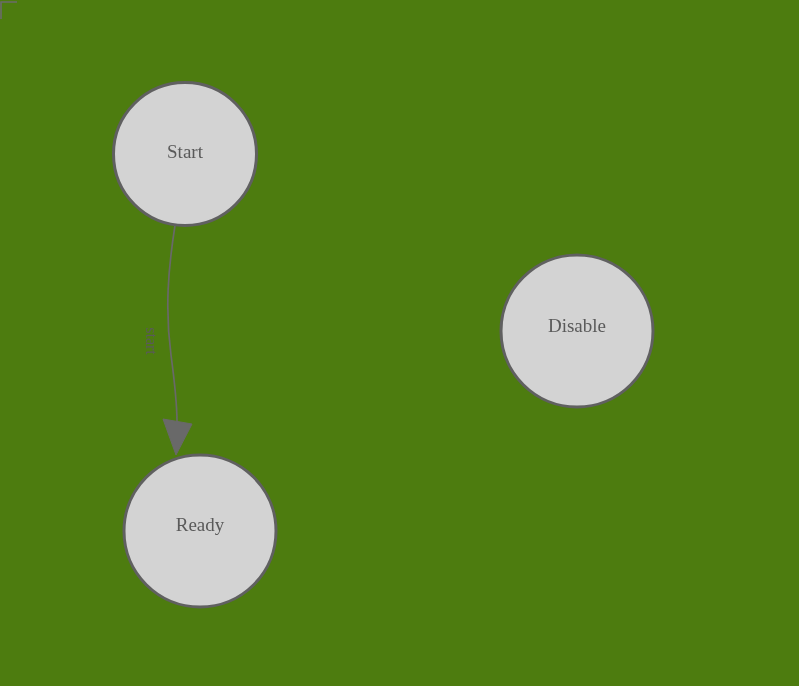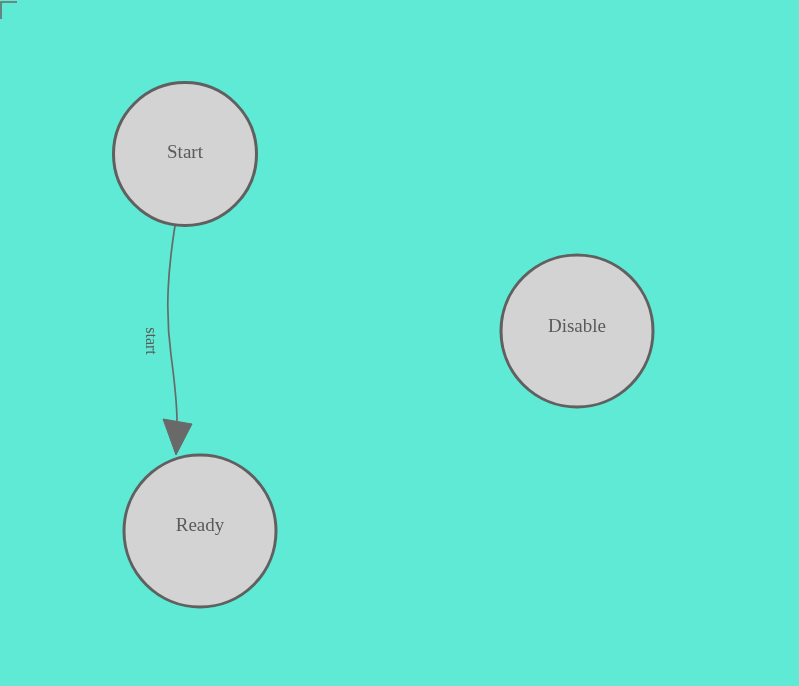--- a/index.html
+++ b/index.html
@@ -11,21 +11,21 @@
   body {
     width: 799px;
     height: 686px;
     overflow: hidden;
     font-family: "Liberation Serif", "DejaVu Serif", serif;
   }
   #diagram-canvas {
     position: relative;
     width: 799px;
     height: 686px;
-    background: #5eead4;
+    background: #4d7c0f;
   }
   #diagram-svg {
     position: absolute;
     top: 0;
     left: 0;
     width: 799px;
     height: 686px;
     display: block;
   }
   .node-shape {

